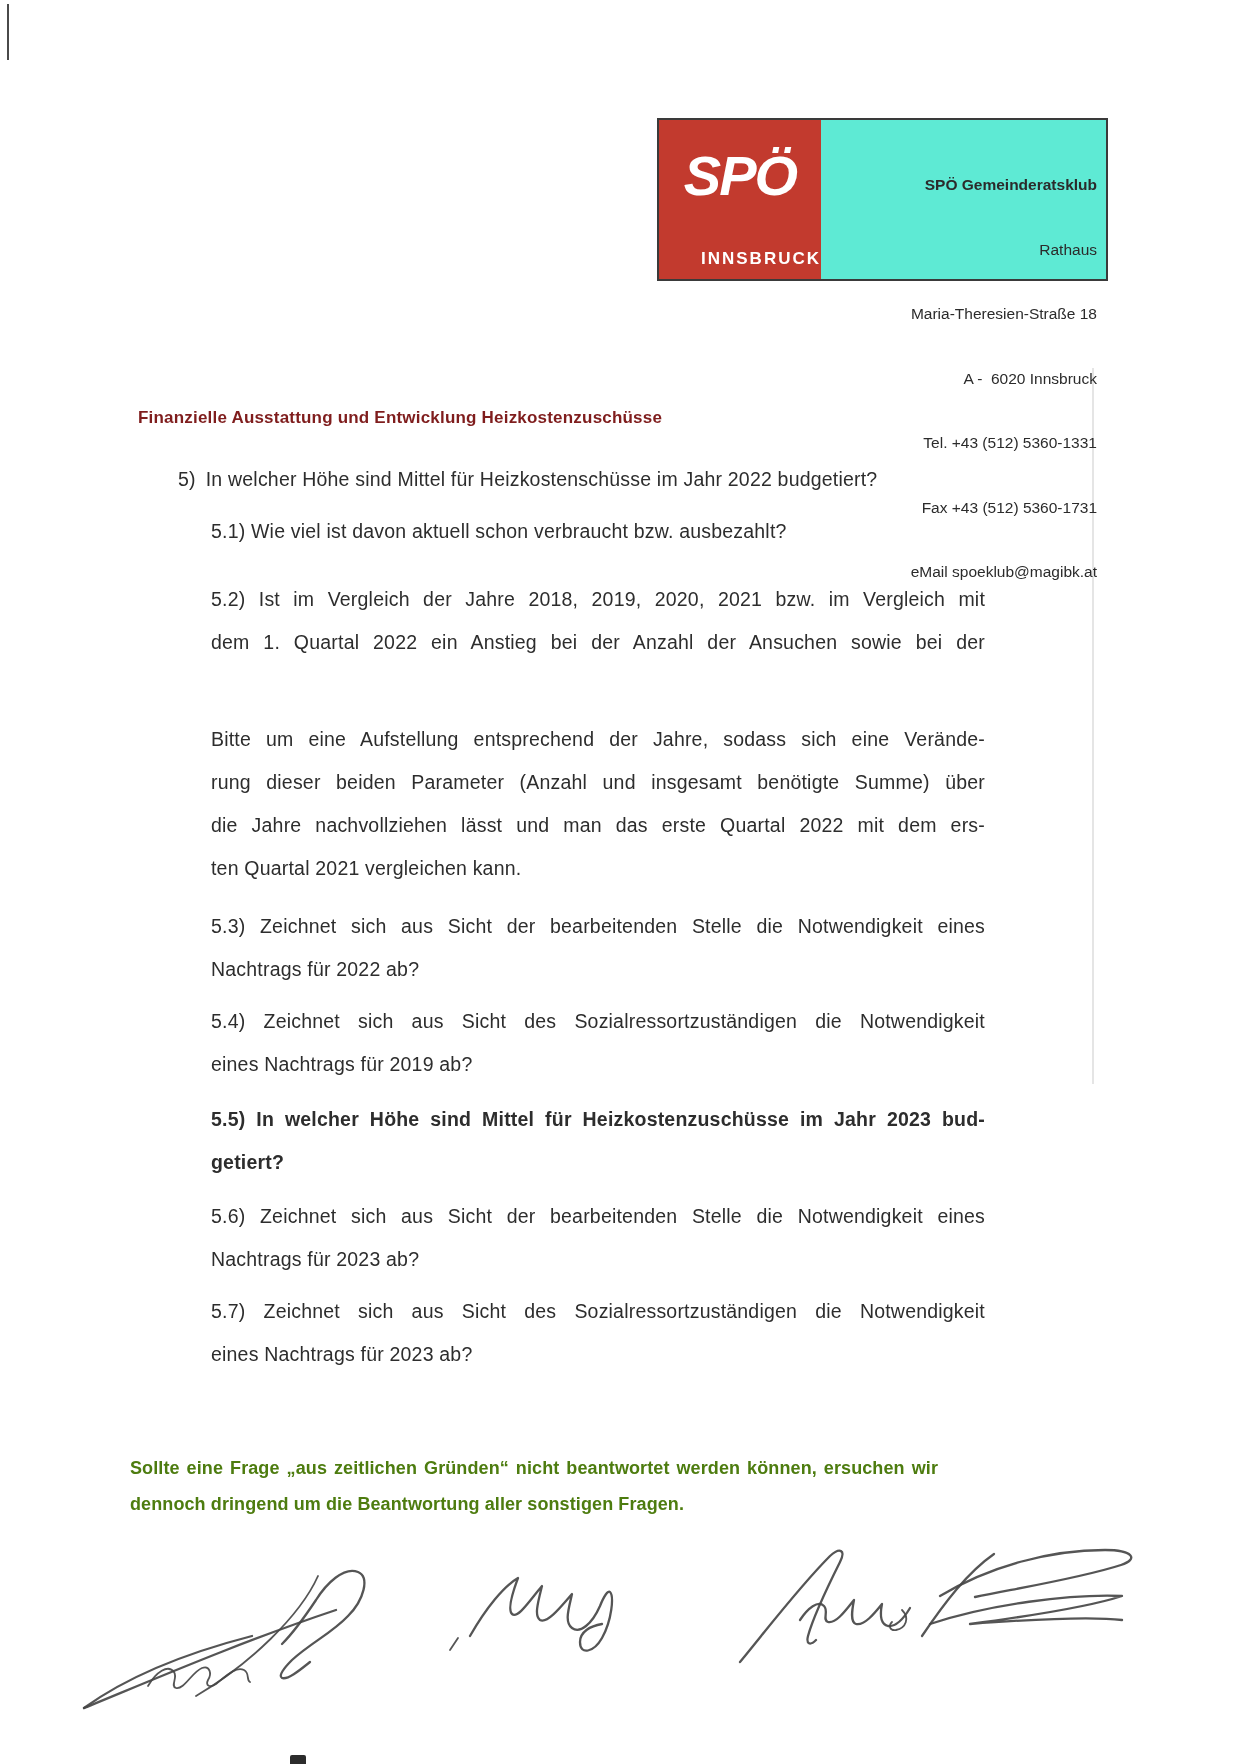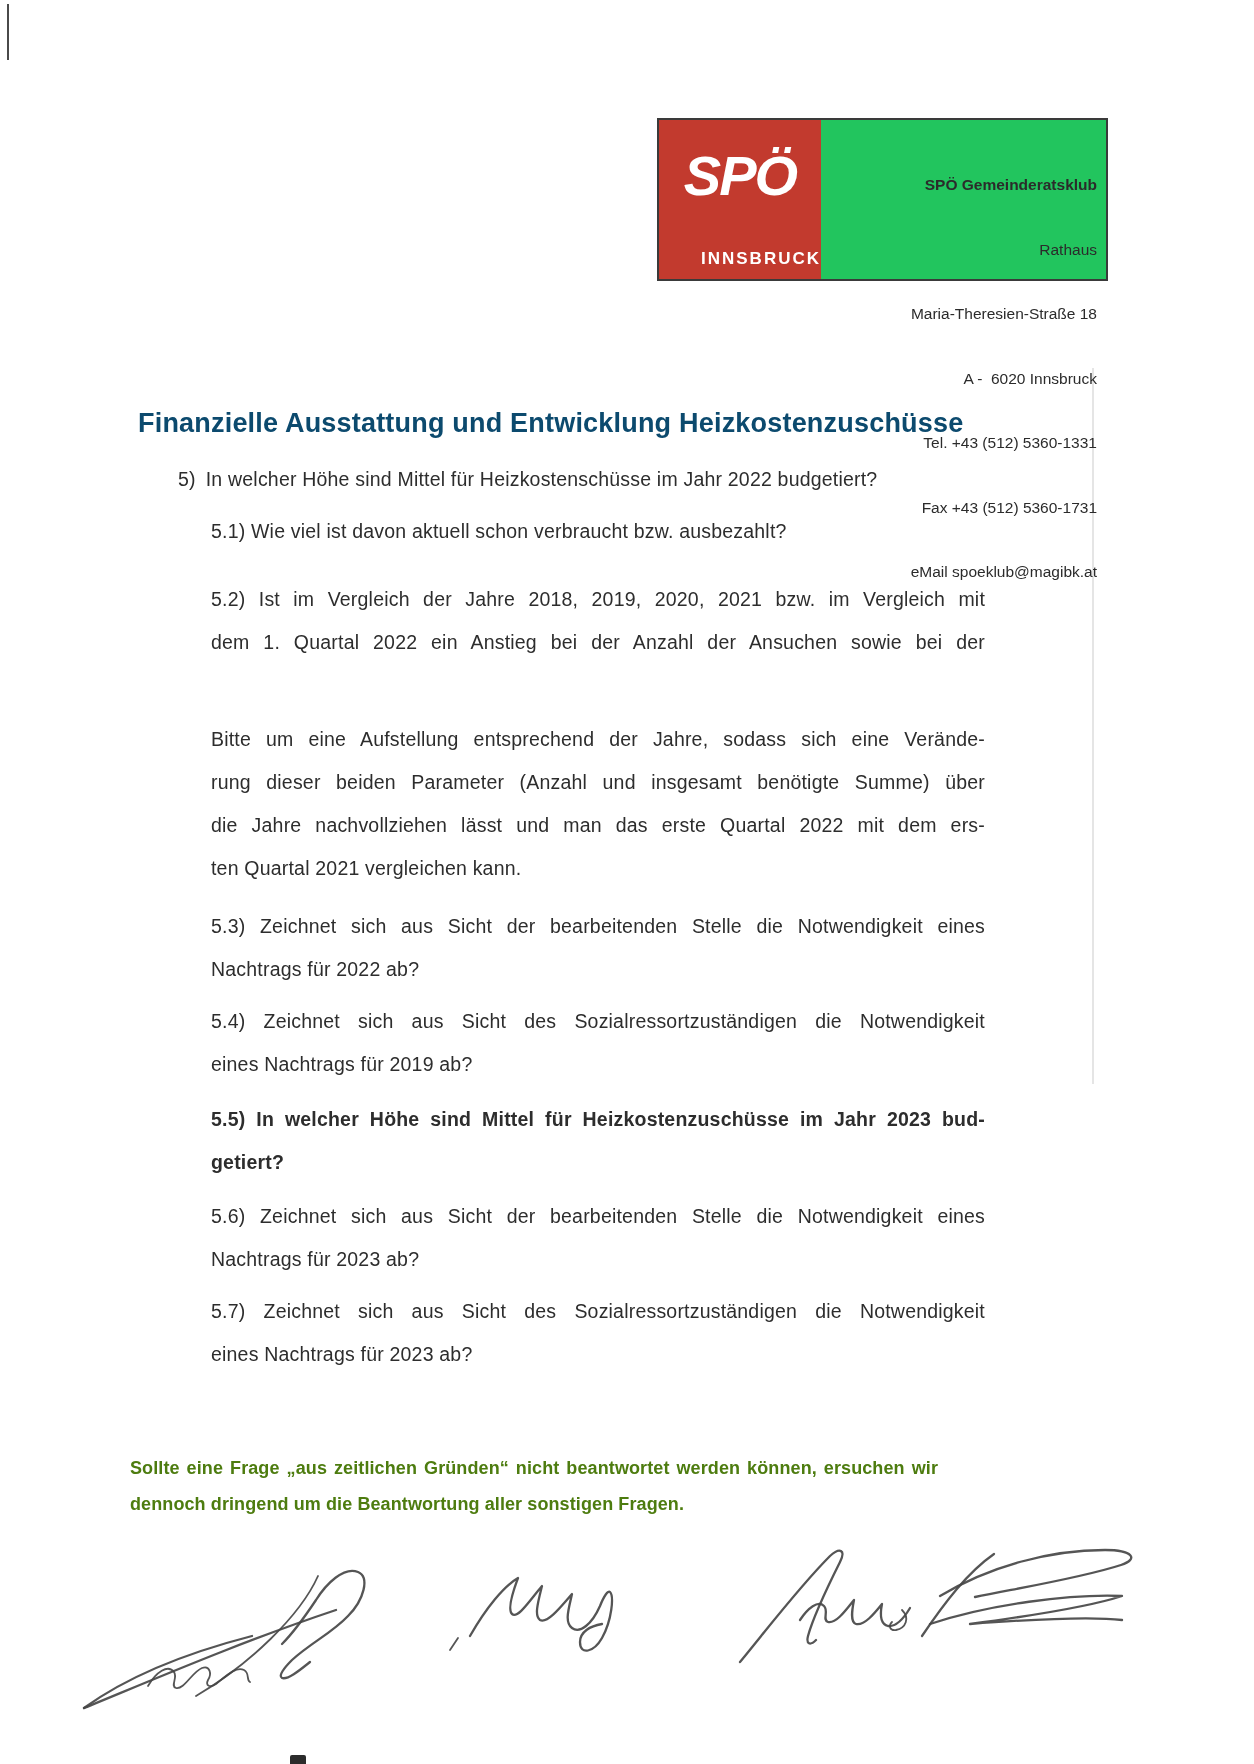--- a/index.html
+++ b/index.html
@@ -11,41 +11,41 @@
     overflow:hidden;
     font-family:"Liberation Sans", sans-serif;
     color:#2e2e2e;
   }
   
   .artifact-topleft{position:absolute;left:7px;top:4px;width:2px;height:56px;background:#4a4a4a;}
   .artifact-bottom{position:absolute;left:290px;top:1755px;width:16px;height:9px;background:#2c2c2c;border-radius:2px 2px 0 0;}
   .artifact-scanline{position:absolute;left:1092px;top:368px;width:2px;height:716px;background:rgba(0,0,0,0.10);}
 
   
-  .letterhead{position:absolute;left:657px;top:118px;width:451px;height:163px;border:2px solid #3a3a3a;box-sizing:border-box;background:#22c55e;}
+  .letterhead{position:absolute;left:657px;top:118px;width:451px;height:163px;border:2px solid #3a3a3a;box-sizing:border-box;background:#5eead4;}
   .logo-box{position:absolute;left:0;top:0;width:162px;height:100%;background:#c23a2e;overflow:hidden;}
   .logo-brand{
     position:absolute;left:0;right:0;top:26px;text-align:center;
     font-size:56px;font-weight:bold;font-style:italic;letter-spacing:-2px;
     color:#ffffff;line-height:60px;
   }
   .logo-city{
     position:absolute;left:0;right:0;bottom:10px;text-align:right;
     font-size:17px;font-weight:bold;letter-spacing:2px;color:#ffffff;
   }
   .contact{
     position:absolute;right:9px;top:11px;text-align:right;
     font-size:15.5px;line-height:21.5px;color:#2b2b2b;white-space:pre;
   }
   .contact .org{font-weight:bold;}
 
   
   .heading{
     position:absolute;left:138px;top:408px;
-    font-size:27px;font-weight:bold;color:#0c4a6e;letter-spacing:0.2px;
+    font-size:17px;font-weight:bold;color:#7f1d1d;letter-spacing:0.2px;
   }
   .para{
     position:absolute;left:211px;width:774px;
     font-size:19.5px;line-height:43px;color:#2d2d2d;letter-spacing:0.2px;
   }
   .line{white-space:nowrap;}
   .line.stretch{white-space:normal;text-align:justify;text-align-last:justify;}
   .q5row{position:absolute;left:178px;top:458px;font-size:19.5px;line-height:43px;color:#2d2d2d;letter-spacing:0.2px;white-space:nowrap;}
   .q5row .qnum{display:inline-block;margin-right:10px;}
   .closing{

